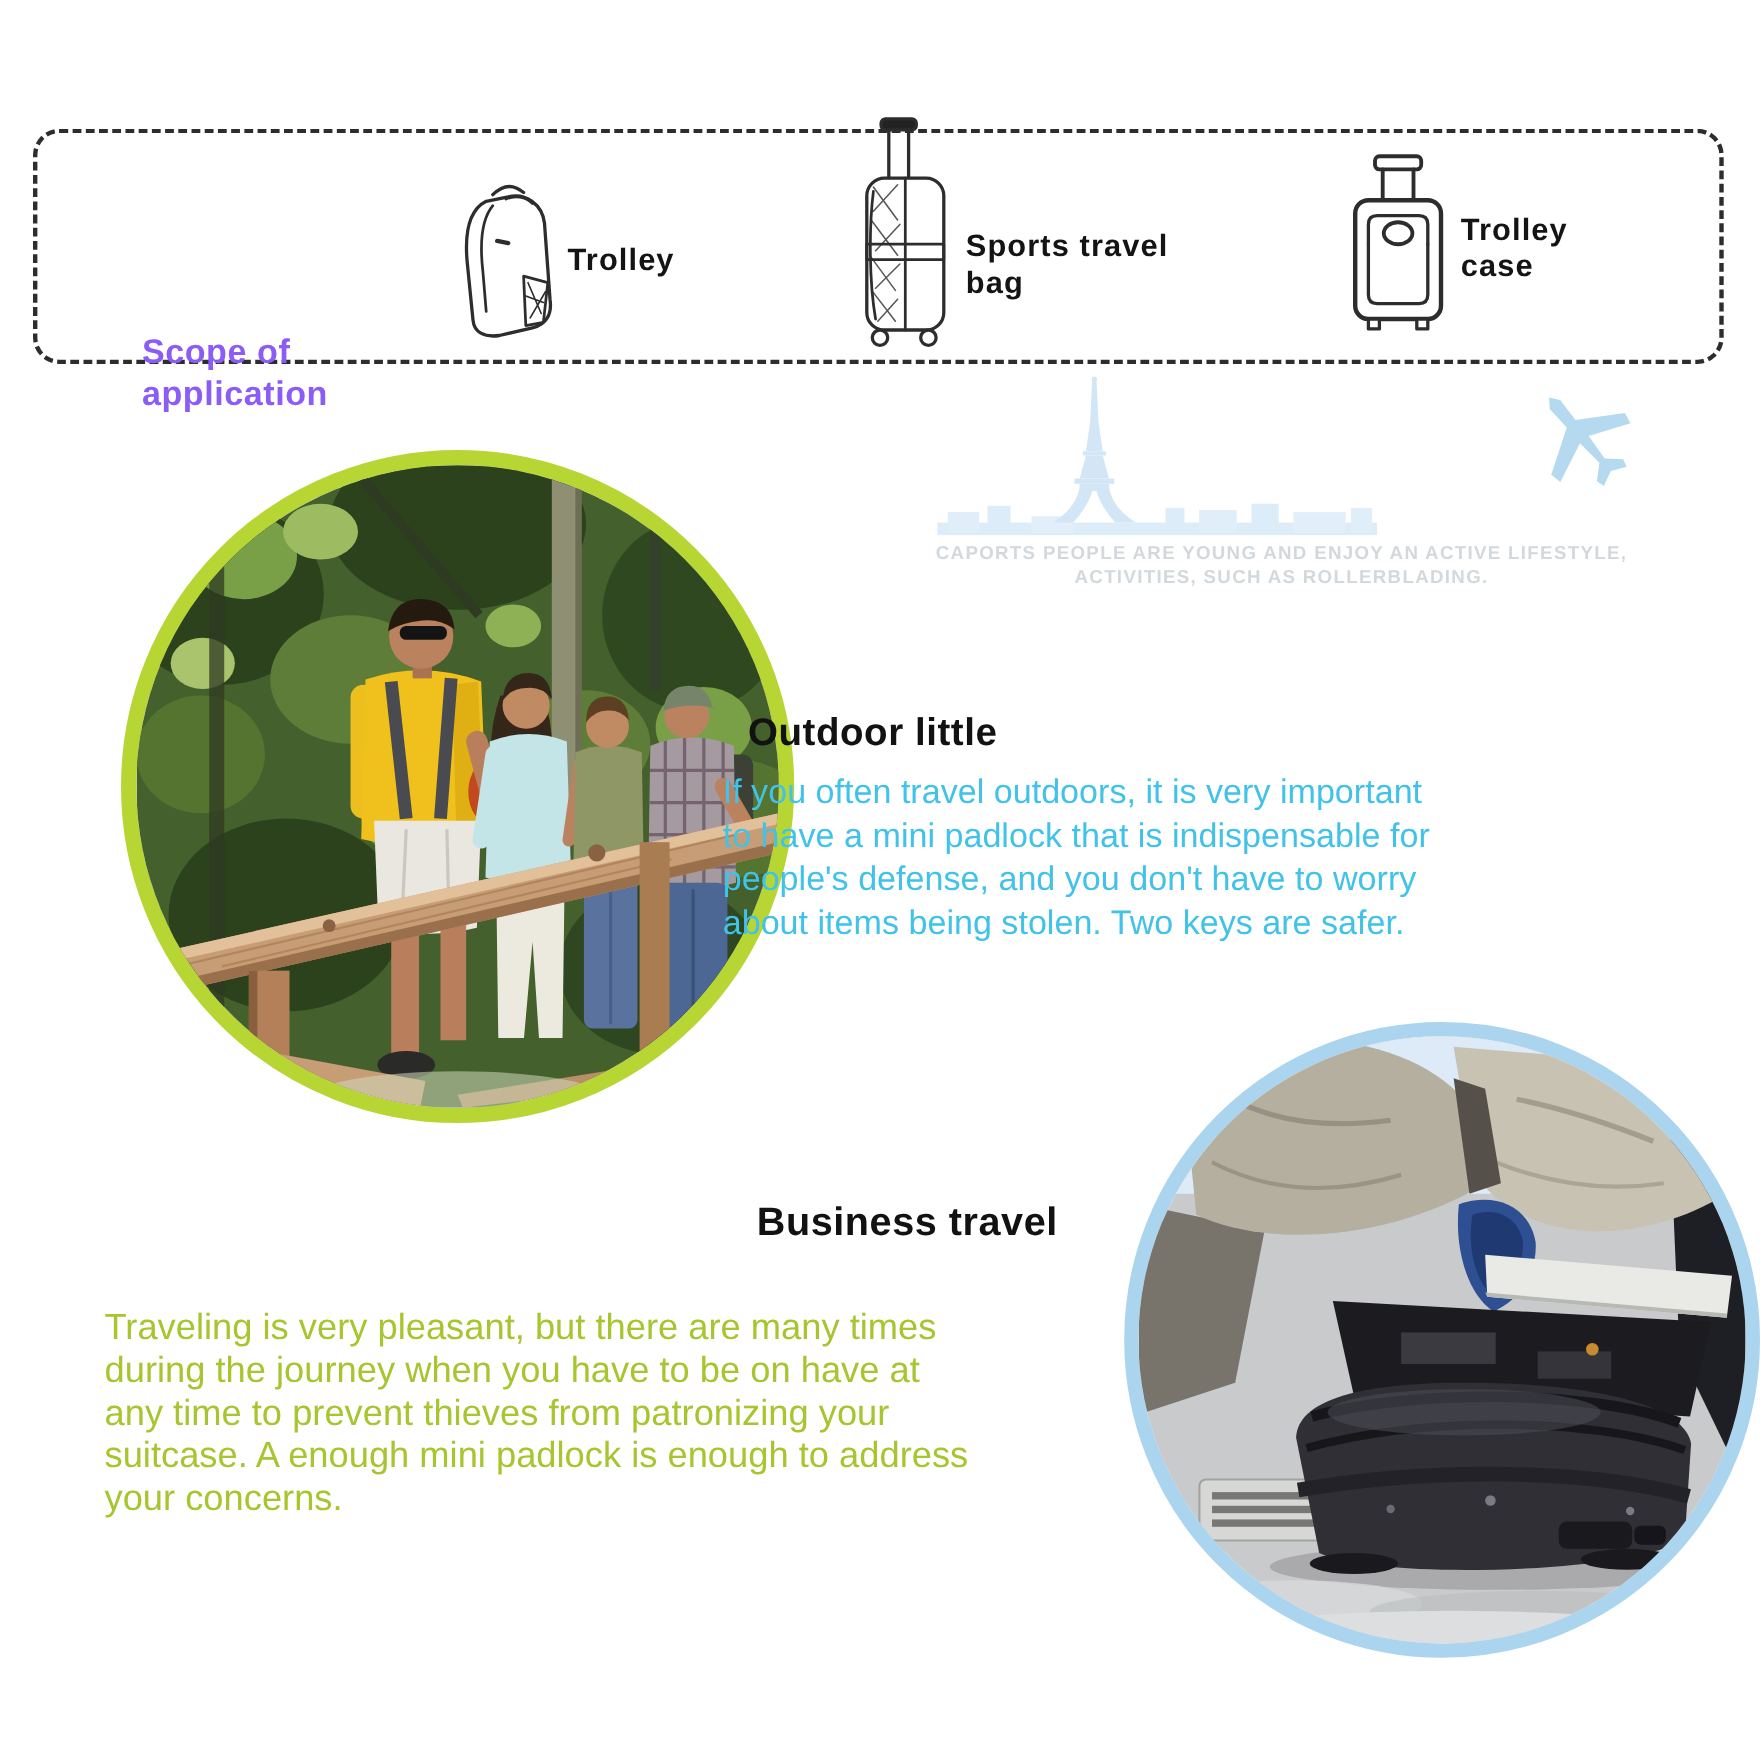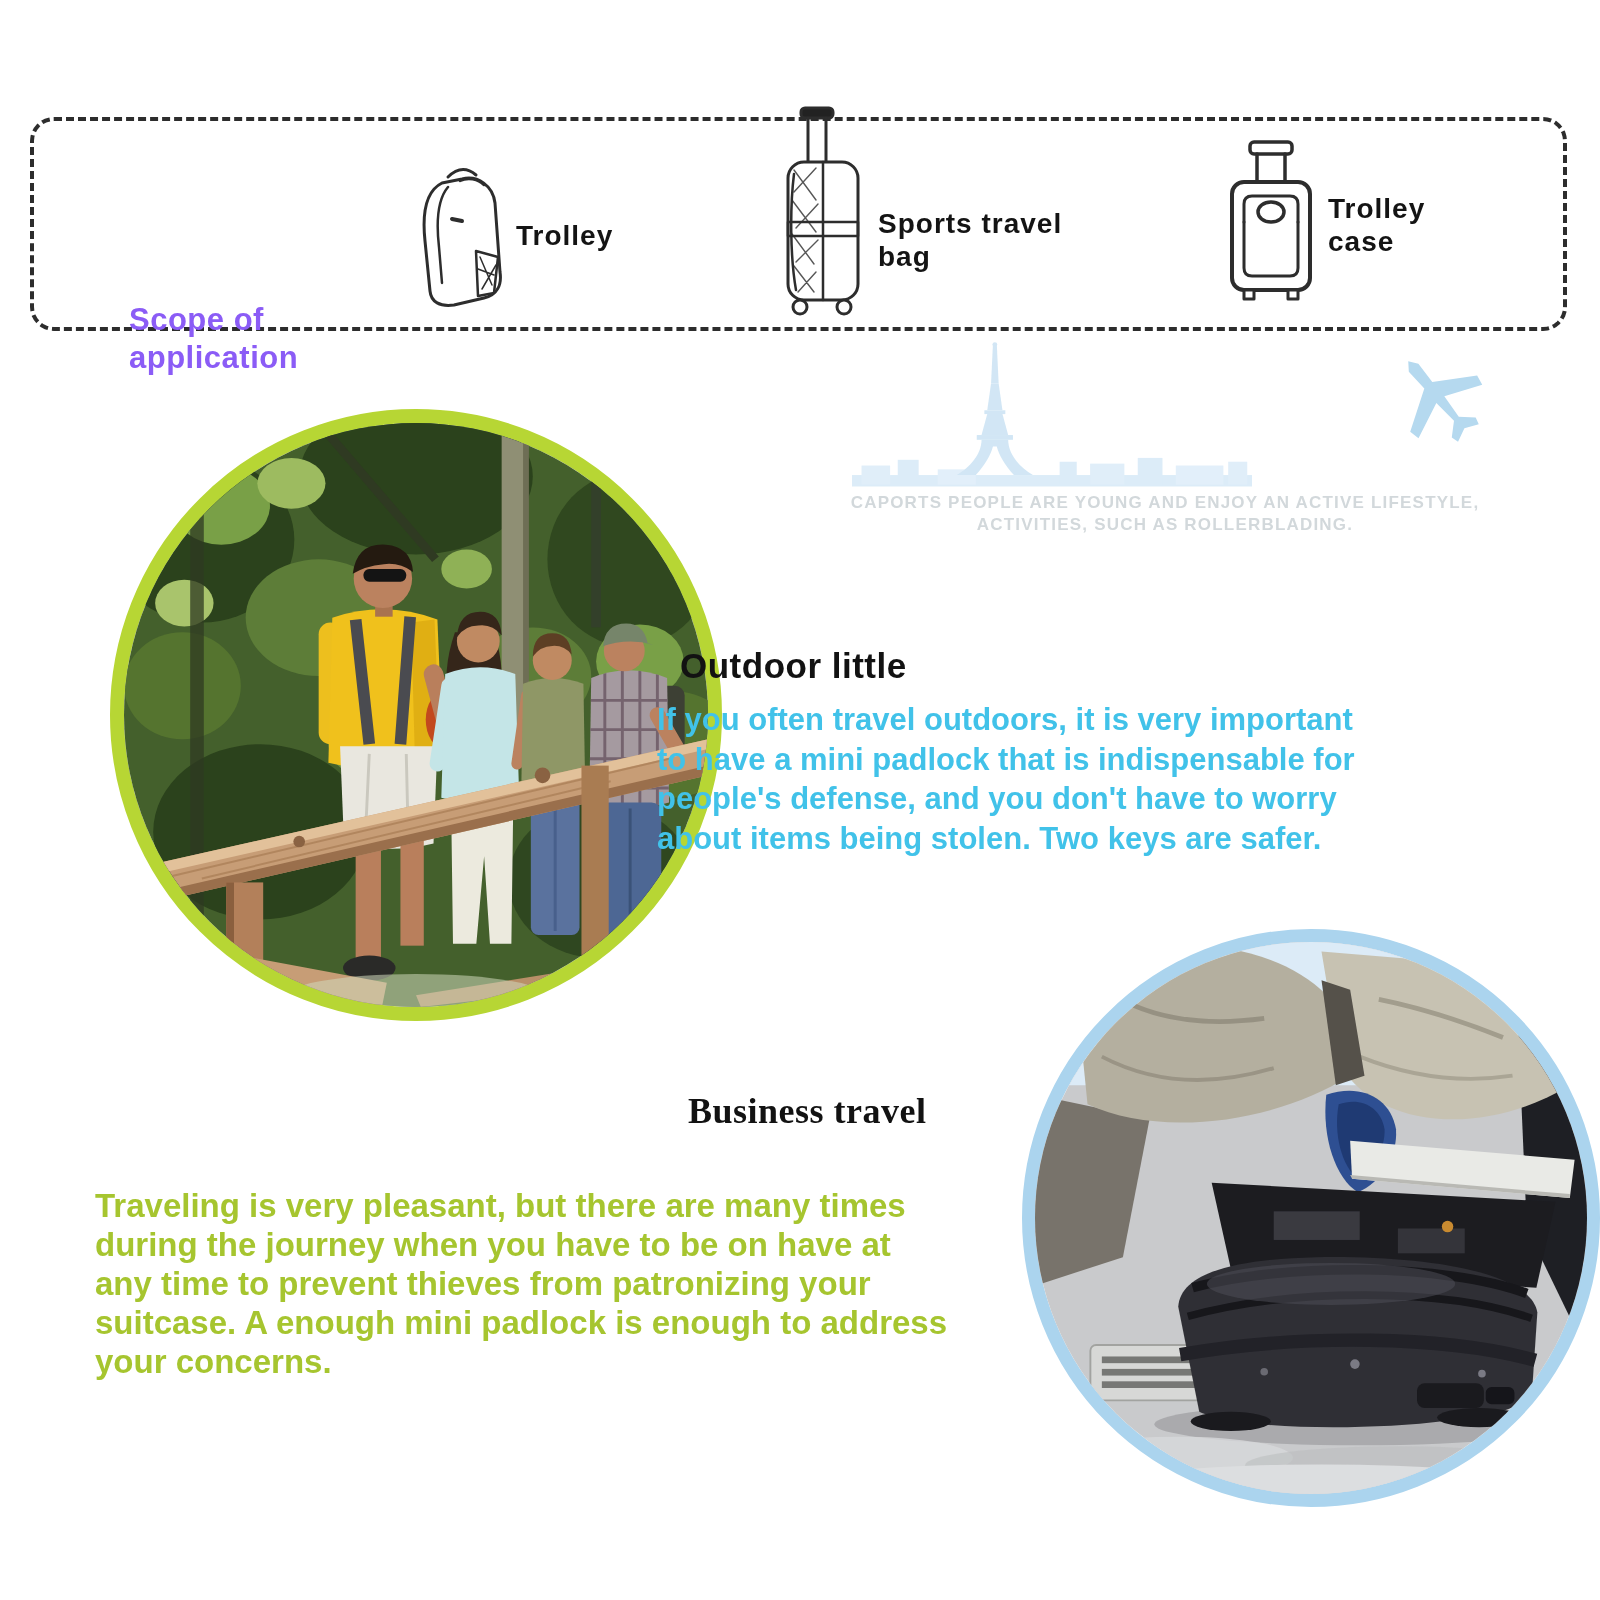--- a/index.html
+++ b/index.html
@@ -37,22 +37,22 @@
 
   
   .photo-circle{position:absolute;border-radius:50%;overflow:hidden;box-sizing:border-box;}
   .photo-circle svg{display:block;width:100%;height:100%;}
   .circle-outdoor{left:70px;top:393px;width:612px;height:612px;border:14px solid #b7d634;}
   .circle-business{left:982px;top:913px;width:578px;height:578px;border:13px solid #abd4ee;}
 
   
   .section-heading{position:absolute;margin:0;font-weight:700;color:#121212;letter-spacing:.5px;}
   .heading-outdoor{left:680px;top:646px;font-size:35px;}
-  .heading-business{left:688px;top:1090px;font-size:36px;font-family:Liberation Serif, serif;}
-  .body-lines{position:absolute;font-weight:700;}
+  .heading-business{left:688px;top:1090px;font-size:36px;}
+  .body-lines{position:absolute;font-weight:400;}
   .body-lines div{white-space:nowrap;}
   .body-outdoor{left:657px;top:700px;font-size:31px;line-height:39.5px;color:#41c2e9;}
   .body-business{left:95px;top:1186px;font-size:33px;line-height:39px;color:#a6c52f;}
 </style>
 </head>
 <body>
 
 <div class="canvas">
 
   <section class="scope-box">

